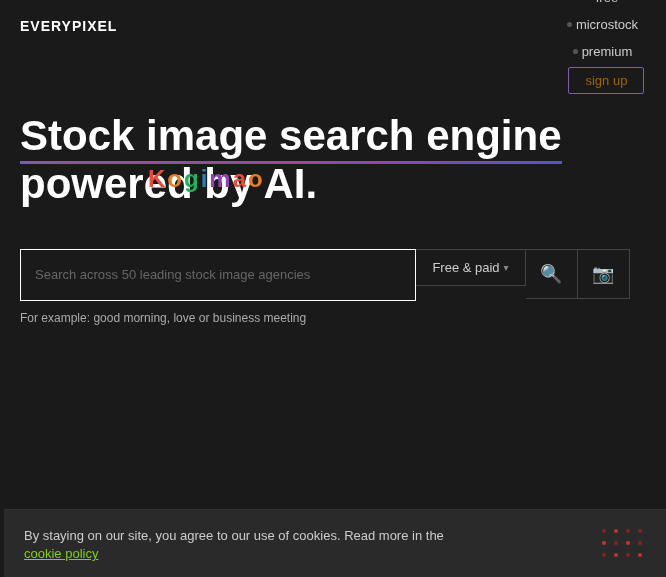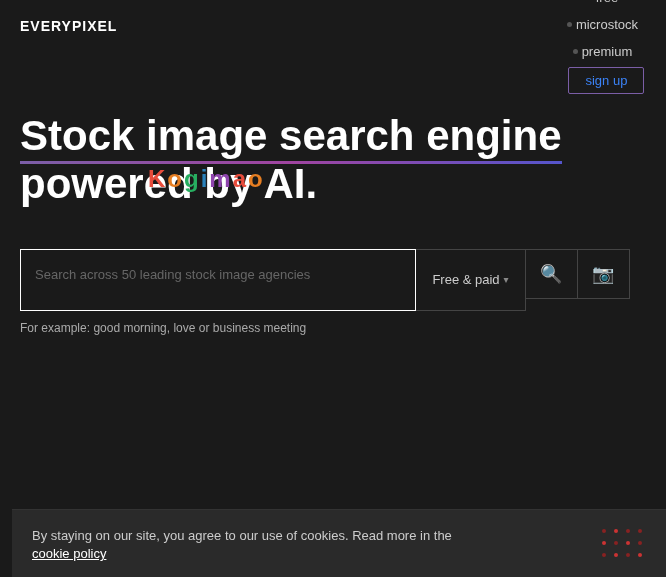--- a/index.html
+++ b/index.html
@@ -58,21 +58,21 @@
       content: '';
       display: inline-block;
       width: 5px;
       height: 5px;
       border-radius: 50%;
       background: #555;
     }
 
     .sign-up-btn {
       border: 1px solid #7b5ea7;
-      color: #3b82f6;
+      color: #a16207;
       background: transparent;
       padding: 5px 16px;
       font-size: 13px;
       cursor: pointer;
       border-radius: 2px;
       margin-left: 8px;
     }
 
     
     .main-content {
@@ -157,21 +157,21 @@
       align-items: center;
       justify-content: center;
       gap: 4px;
       background: #1a1a1a;
       border: 1px solid #444;
       border-left: none;
       color: #ccc;
       font-size: 13px;
       padding: 0 14px;
       cursor: pointer;
-      height: 62px;
+      height: 37px;
       min-width: 110px;
     }
 
     .filter-btn .chevron {
       font-size: 10px;
       color: #888;
     }
 
     .search-btn {
       background: #1a1a1a;
@@ -208,37 +208,37 @@
     }
 
     .example-text span {
       color: #aaa;
     }
 
     
     .cookie-banner {
       position: absolute;
       bottom: 0;
-      left: 12px;
+      left: 4px;
       right: 0;
       background: #2a2a2a;
       padding: 16px 20px;
       display: flex;
       align-items: center;
       justify-content: space-between;
       border-top: 1px solid #333;
     }
 
     .cookie-text {
       font-size: 13px;
       color: #ccc;
     }
 
     .cookie-link {
-      color: #ffffff;
+      color: #84cc16;
       text-decoration: underline;
       cursor: pointer;
       display: block;
       margin-top: 2px;
       font-size: 13px;
     }
 
     
     .decorative-dots {
       position: absolute;

